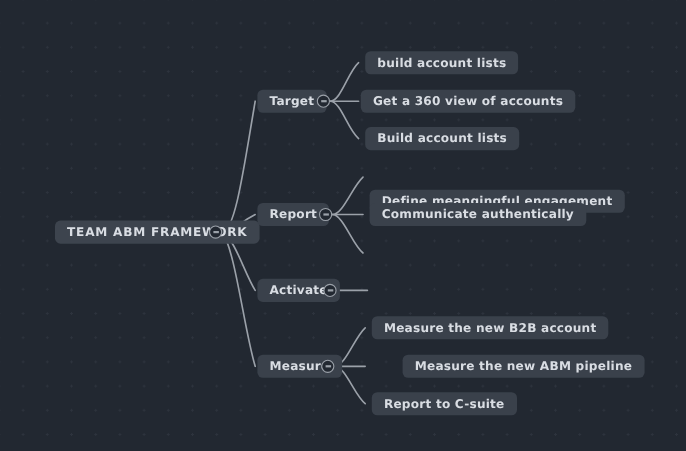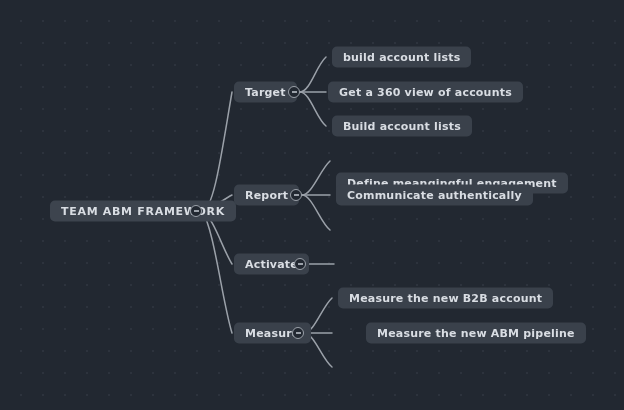--- a/index.html
+++ b/index.html
@@ -157,14 +157,17 @@
   </div>
   <div class="toggle" style="left:298px; top:333px;">
     <span class="minus"></span>
   </div>
   <div class="node leaf" style="left:338px; top:298px;">
     <span>Measure the new B2B account</span>
   </div>
   <div class="node leaf" style="left:322px; top:333px;margin-left:44px;">
     <span>Measure the new ABM pipeline</span>
   </div>
+  <div class="node leaf" style="left:338px; top:367px;">
+    <span>Report to C-suite</span>
+  </div>
 
 </div>
 
 </body></html>

